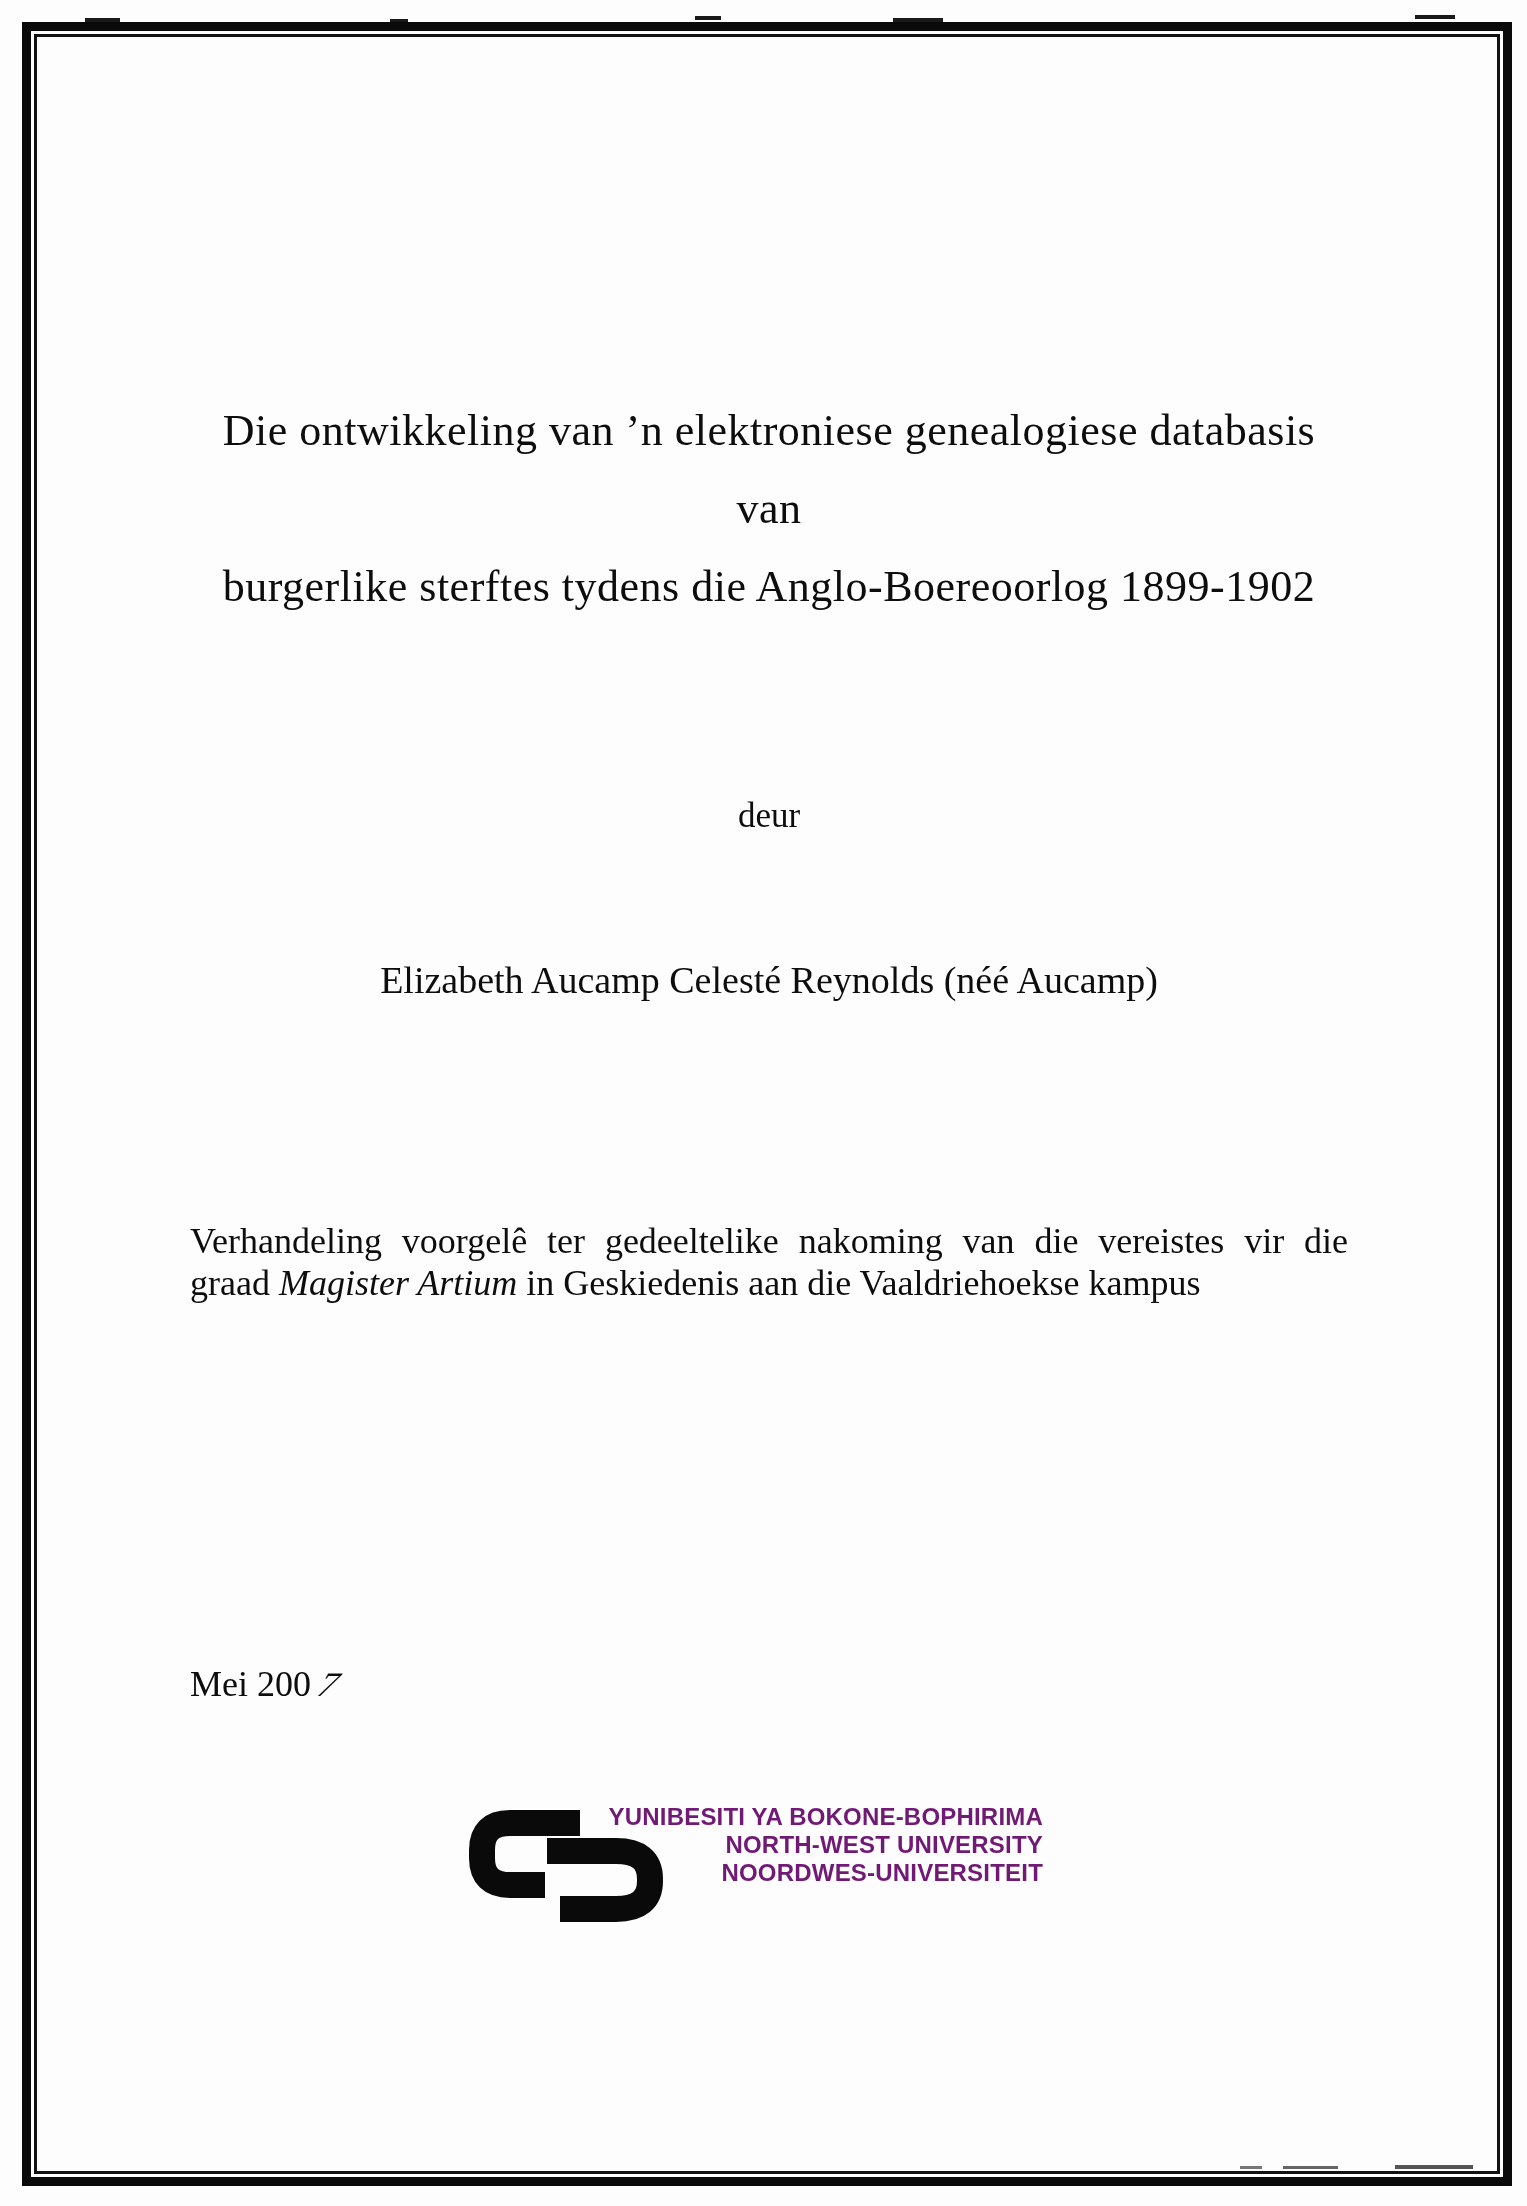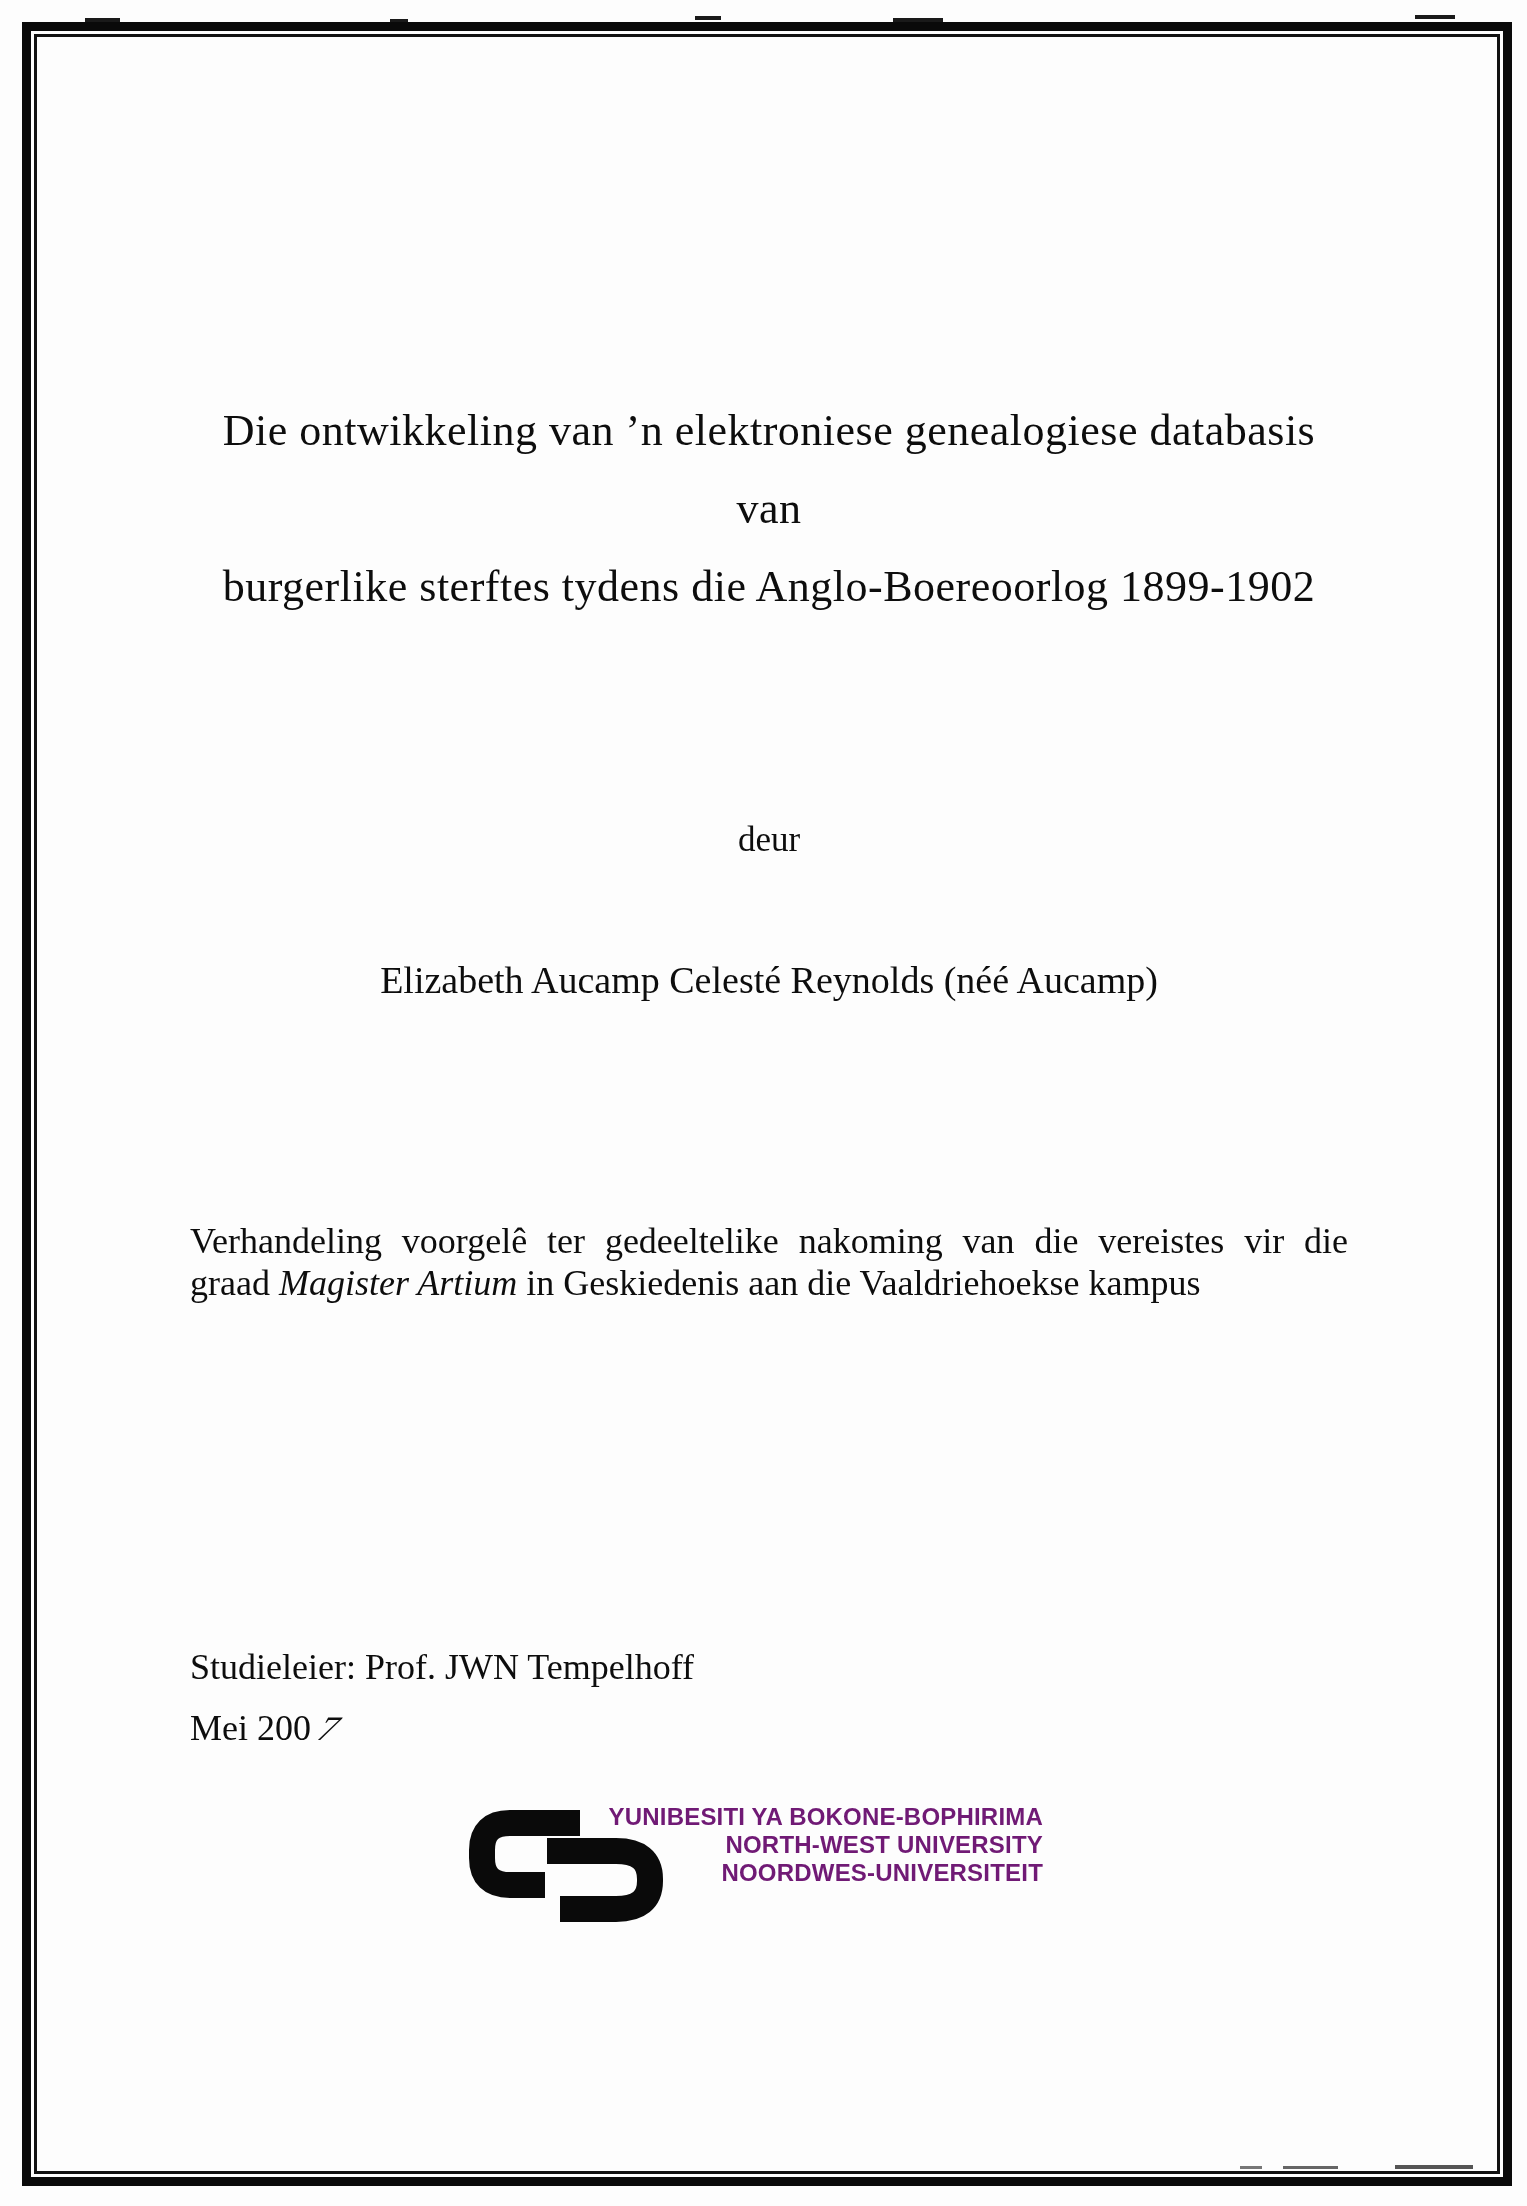--- a/index.html
+++ b/index.html
@@ -70,31 +70,30 @@
   <div class="art a5"></div>
   <div class="art b1"></div>
   <div class="art b2"></div>
   <div class="art b3"></div>
 
   <div class="column title-block" style="position:absolute;">
     <div>Die ontwikkeling van ’n elektroniese genealogiese databasis van</div>
     <div>burgerlike sterftes tydens die Anglo-Boereoorlog 1899-1902</div>
   </div>
 
-  <div class="column byline" style="position:absolute;margin-top:24px;">deur</div>
+  <div class="column byline" style="position:absolute;">deur</div>
 
   <div class="column author" style="position:absolute;">Elizabeth Aucamp Celesté Reynolds (néé Aucamp)</div>
 
   <div class="column submission" style="position:absolute;">
     <div class="just">Verhandeling voorgelê ter gedeeltelike nakoming van die vereistes vir die</div>
     <div><span>graad </span><span class="ital">Magister Artium</span><span> in Geskiedenis aan die Vaaldriehoekse kampus</span></div>
   </div>
 
   <div class="column supervisor-block" style="position:absolute;">
-    <div>Studieleier: Prof. JWN Tempelhoff</div>
     <div class="date-line"><span>Mei 200</span><span class="digit-skew">7</span></div>
   </div>
 
   <div class="logo">
     <svg class="logo-mark" width="198" height="122" viewBox="0 0 198 122" xmlns="http://www.w3.org/2000/svg">
       <path d="M 112,20 H 42 Q 14,20 14,47 V 55 Q 14,82 42,82 H 77" fill="none" stroke="#0a0a0a" stroke-width="26" stroke-linecap="butt"></path>
       <path d="M 79,48 H 148 Q 182,48 182,76 V 78 Q 182,106 148,106 H 92" fill="none" stroke="#0a0a0a" stroke-width="26" stroke-linecap="butt"></path>
     </svg>
     <div class="logo-text">
       <div>YUNIBESITI YA BOKONE-BOPHIRIMA</div>

